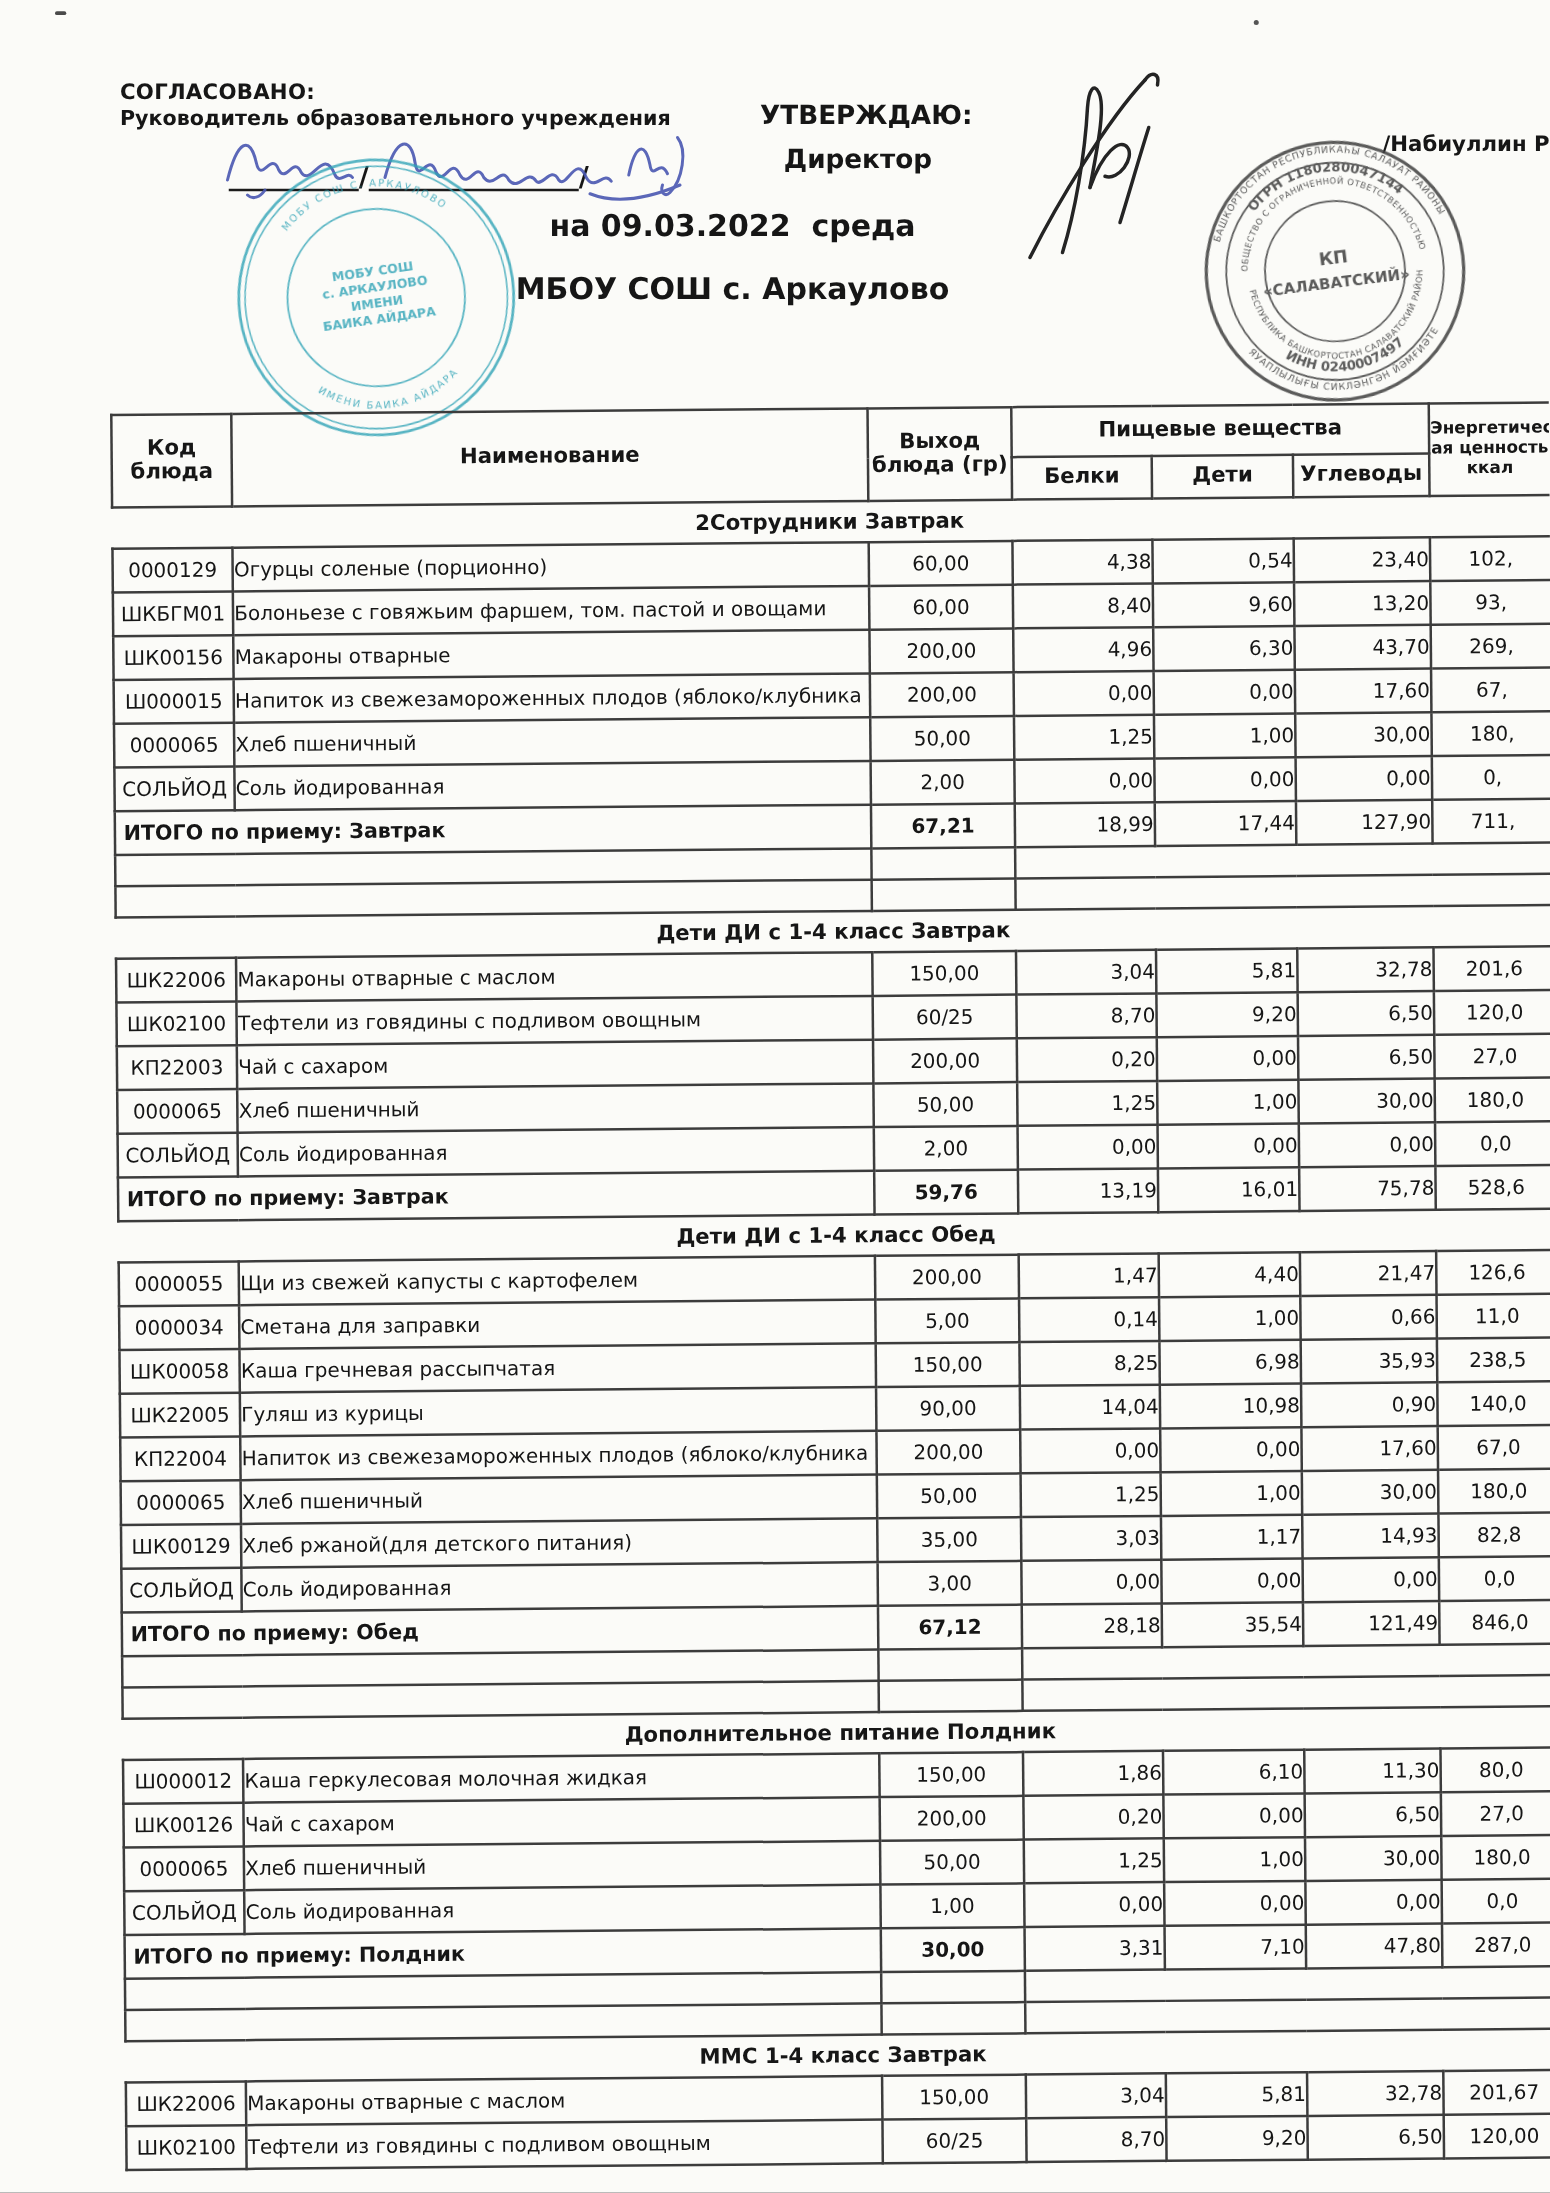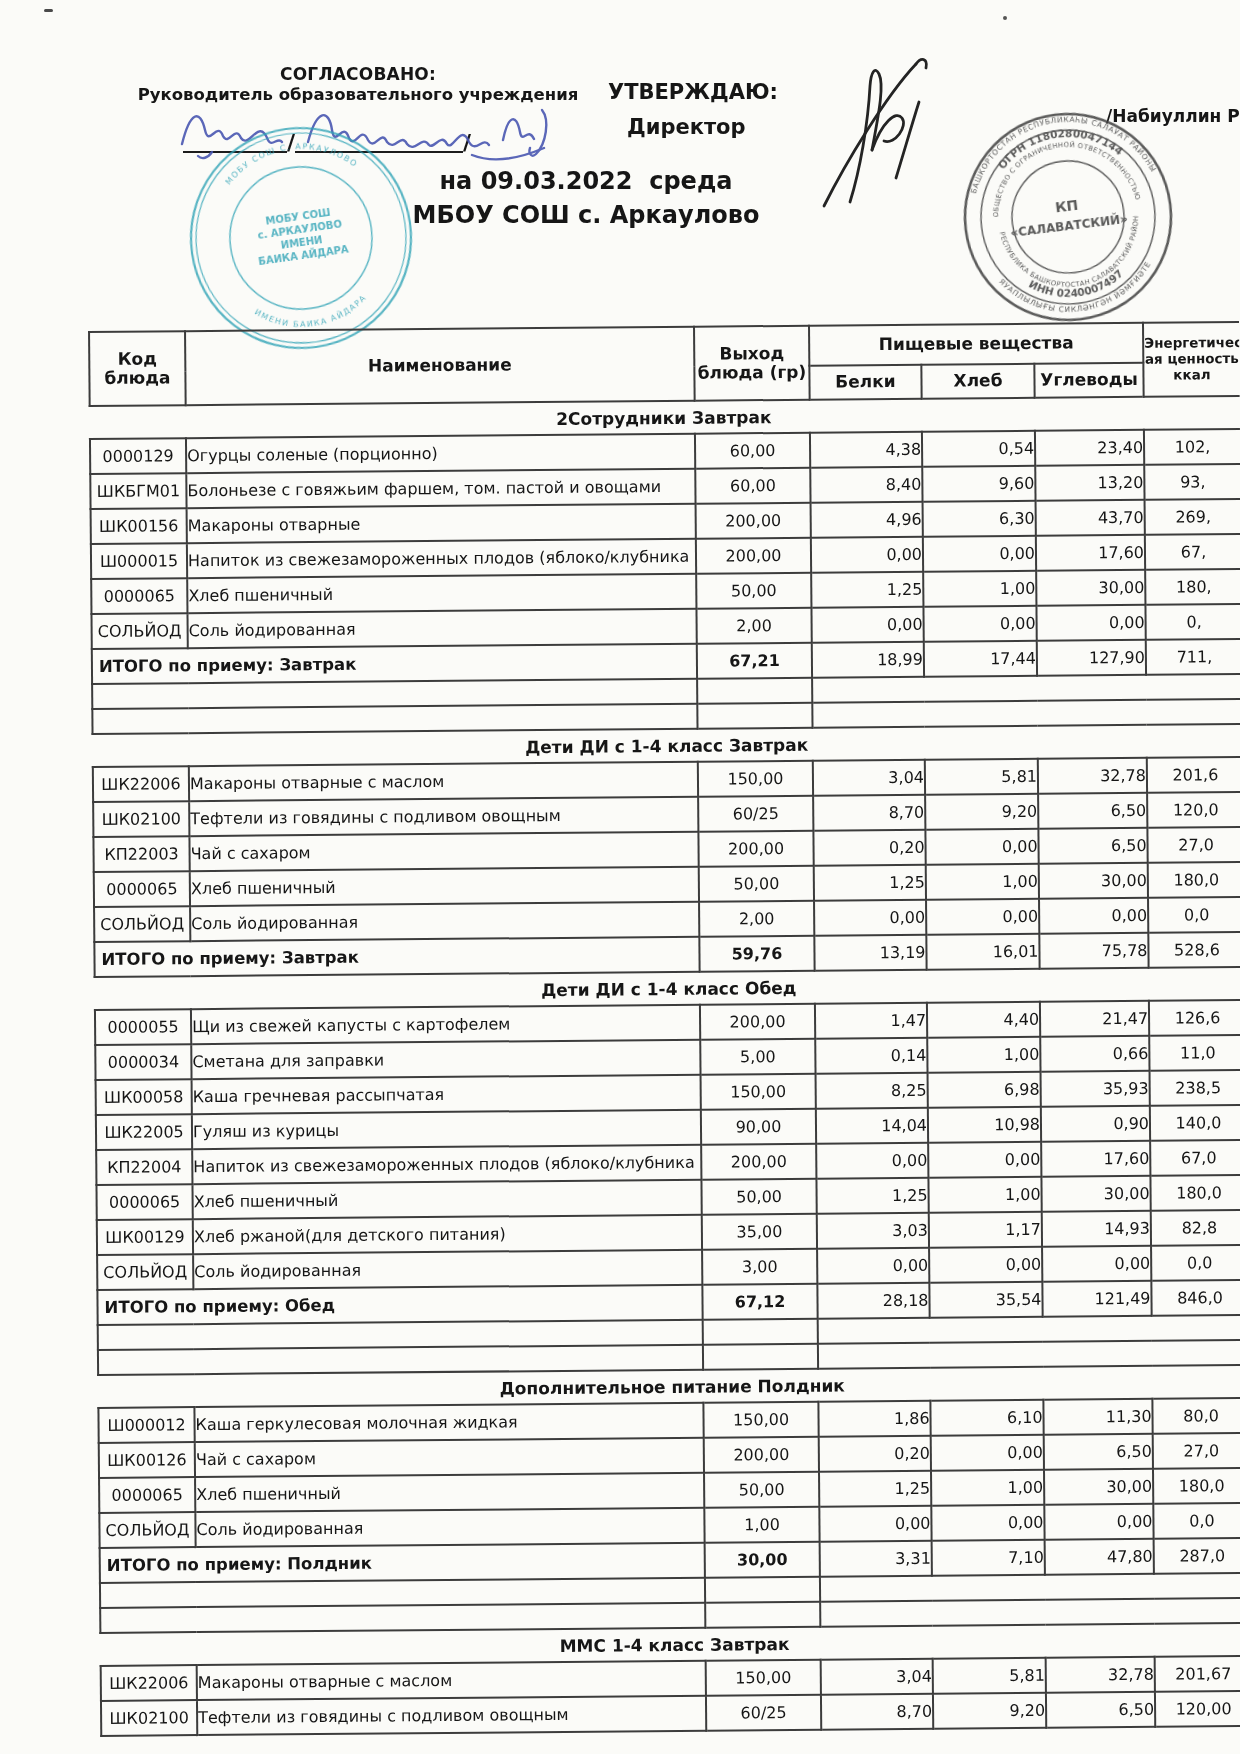--- a/index.html
+++ b/index.html
@@ -1,29 +1,29 @@
 <!DOCTYPE html>
 <html><head>
 <meta charset="utf-8">
 <style>
   html,body{margin:0;padding:0;background:#888;}
   .page{position:relative;width:1240px;height:1754px;background:#fbfbf8;overflow:hidden;
         font-family:"DejaVu Sans","Liberation Sans",sans-serif;color:#161616;}
   .abs{position:absolute;}
   
-  .agreed-block{left:112px;top:64px;width:492px;text-align:center;}
+  .agreed-block{left:96px;top:64px;width:492px;}
   .agreed-label{font-size:17px;font-weight:bold;letter-spacing:.2px;}
   .agreed-role{font-size:16.5px;font-weight:bold;margin-top:1px;}
   .approve-label{left:608px;top:80px;font-size:21px;font-weight:bold;}
   .approve-role{left:627px;top:115px;font-size:21px;font-weight:bold;}
   .approver-name{left:1106px;top:106px;font-size:17px;font-weight:bold;white-space:nowrap;}
   .menu-title-block{left:360px;top:160px;width:452px;text-align:center;}
   .menu-title-1{font-size:26px;font-weight:bold;}
   .menu-title-2{font-size:24px;font-weight:bold;margin-top:7px;white-space:pre;}
-  .menu-title-3{font-size:24px;font-weight:bold;margin-top:6px;}
+  .menu-title-3{font-size:24px;font-weight:bold;margin-top:22px;}
   
   .sig-line{left:183px;top:128px;width:320px;height:26px;font-size:20px;font-weight:bold;}
   .sig-seg{display:inline-block;border-bottom:2.5px solid #1c1c1c;height:22px;vertical-align:bottom;}
   .sig-slash{display:inline-block;font-size:22px;font-weight:bold;transform:translateY(2px);}
   .principal-sig{left:172px;top:92px;}
   .director-sig{left:798px;top:52px;}
   
   .school-stamp{left:185px;top:122px;opacity:.8;filter:blur(.4px);transform:rotate(-8deg);}
   .company-stamp{left:958px;top:107px;opacity:.88;filter:blur(.35px);transform:rotate(-7deg);}
   .speck{position:absolute;background:#555;border-radius:50%;}
@@ -171,21 +171,21 @@
           <th rowspan="2">Выход блюда (гр)</th>
           <th colspan="3">Пищевые вещества</th>
           <th rowspan="2" class="th-energy">
             <div>Энергетическ</div>
             <div>ая ценность</div>
             <div>ккал</div>
           </th>
         </tr>
         <tr class="hrow2">
           <th>Белки</th>
-          <th>Хлеб</th>
+          <th>Дети</th>
           <th>Углеводы</th>
         </tr>
       </tbody>
     </table>
 
     <div class="section">
       <div class="section-title">2Сотрудники Завтрак</div>
       <table class="menu-table">
         <colgroup>
             <col class="w-code">

